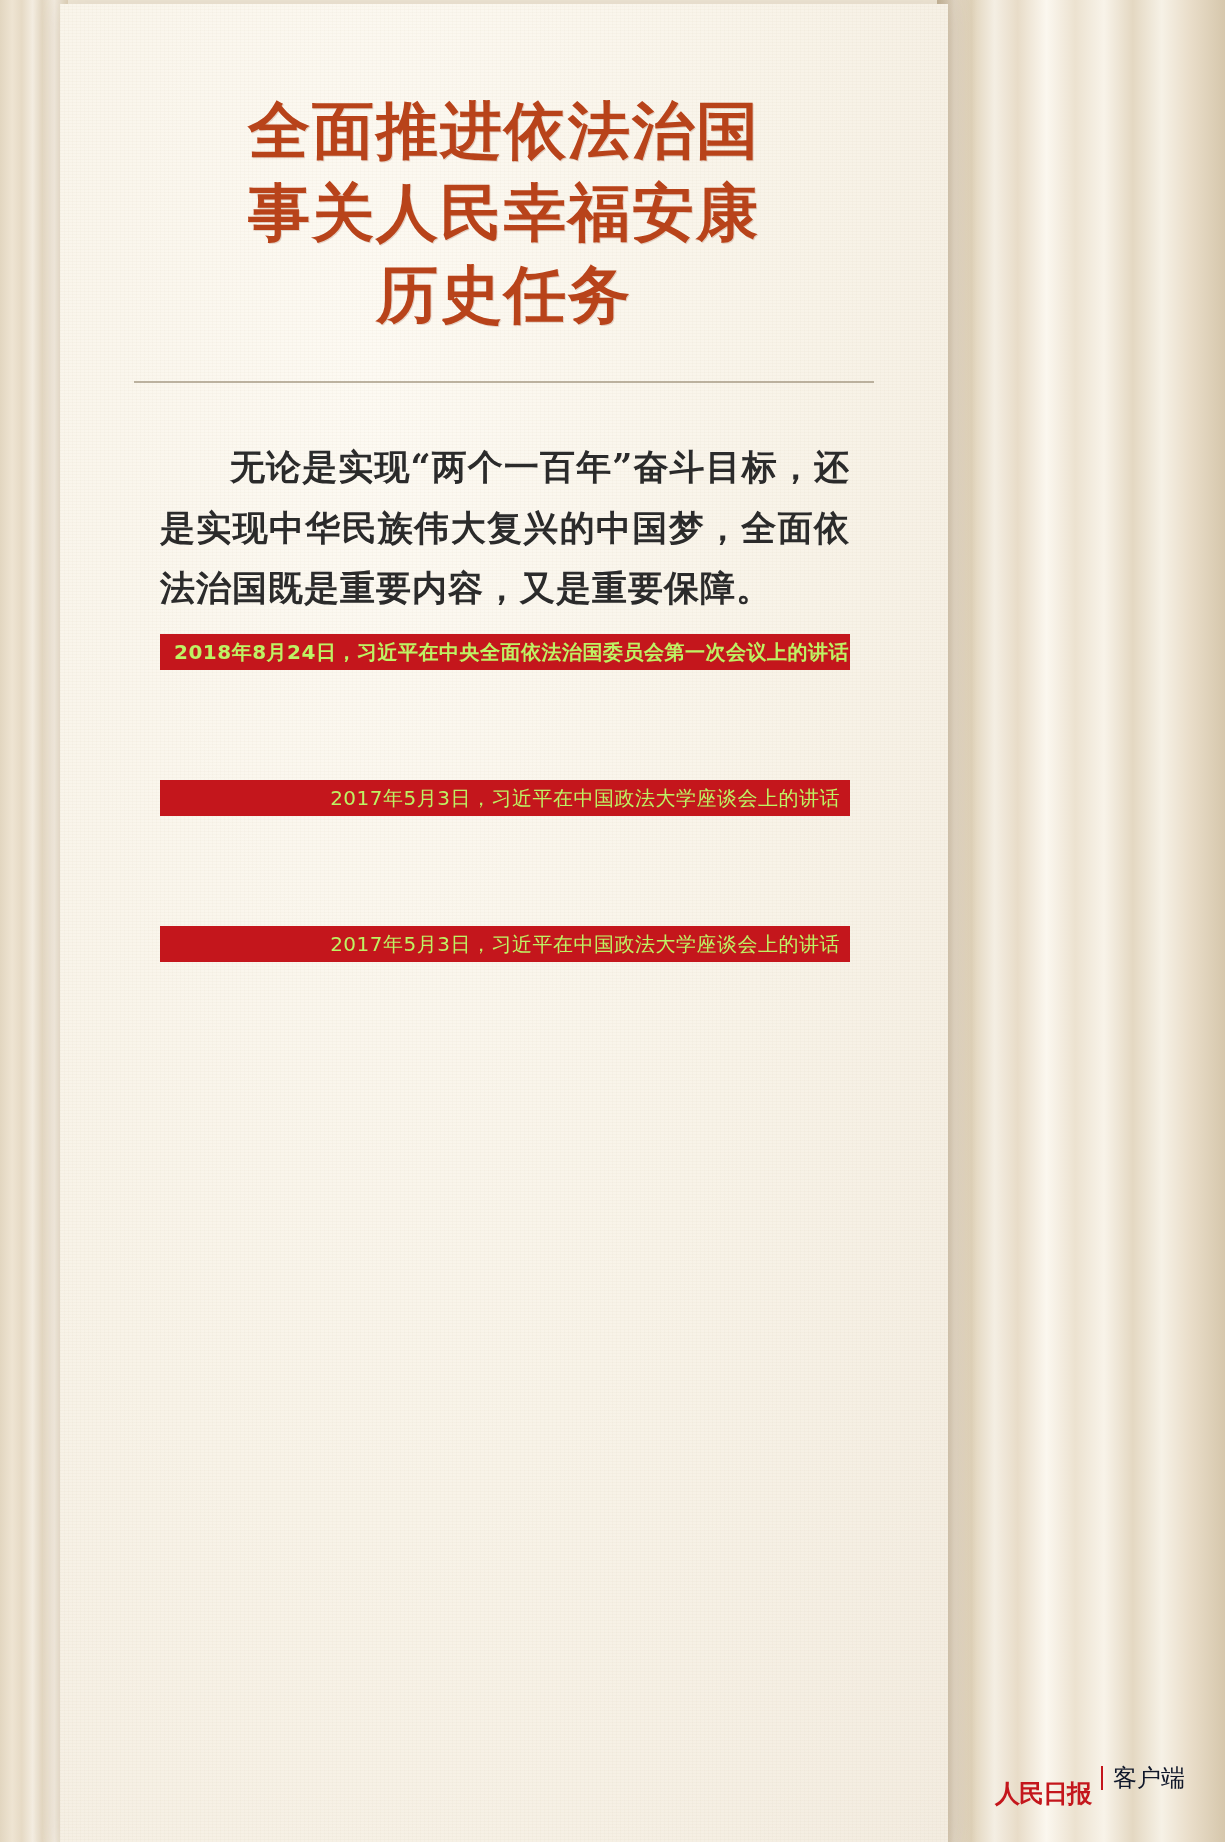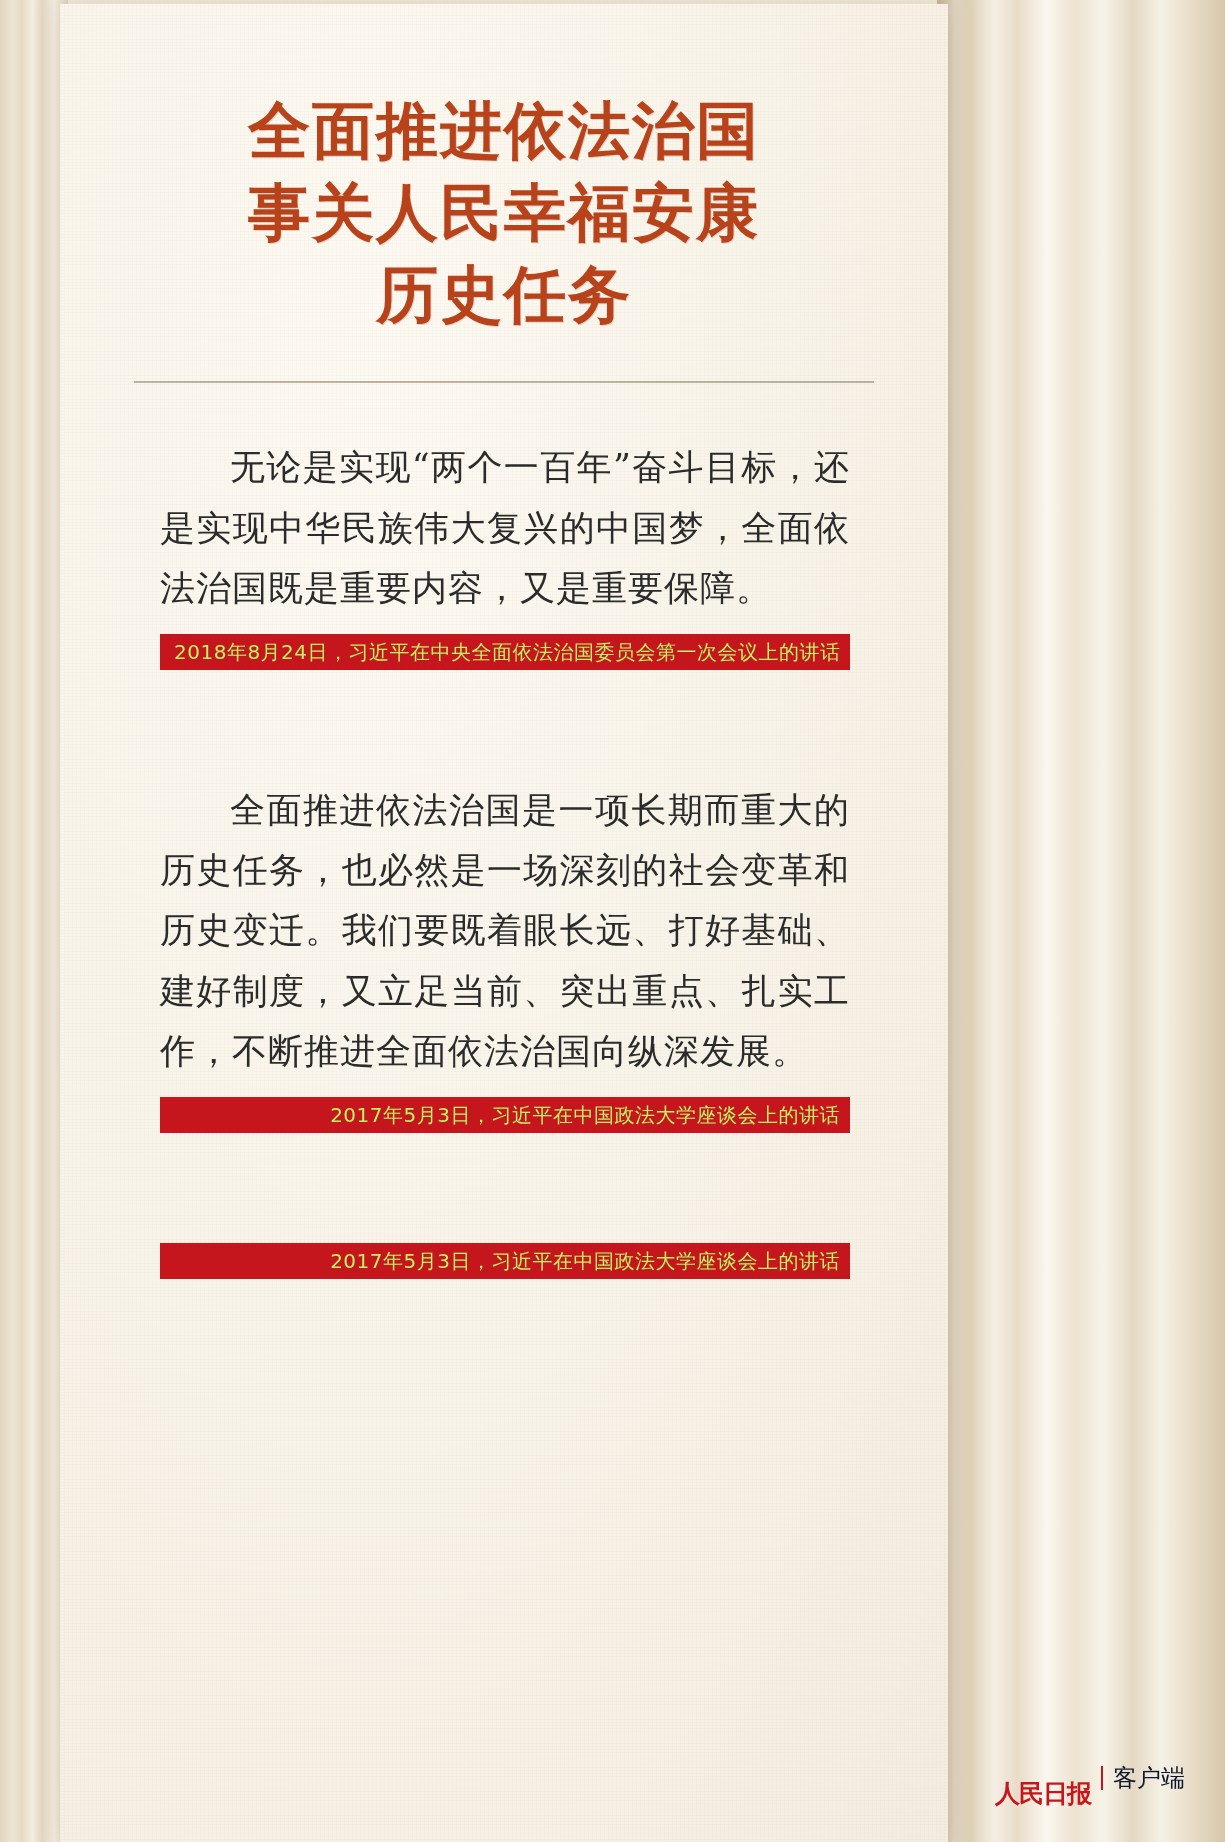--- a/index.html
+++ b/index.html
@@ -103,21 +103,21 @@
     background: #9e9versa;
     background: #a79b86;
     opacity: .75;
   }
 
   
   .section {
     padding: 0 98px 0 100px;
     margin-top: 58px;
   }
-  .section.first { margin-top: 54px; }
+  .section.first { margin-top: 54px; font-weight: bold; }
 
   .quote {
     font-family: "DejaVu Serif", "Liberation Serif", serif;
     font-size: 35px;
     line-height: 1.72;
     color: #2b2b2b;
     text-align: justify;
     text-justify: inter-ideograph;
     text-indent: 2em;
     letter-spacing: 1px;
@@ -196,21 +196,20 @@
       <div class="rule"></div>
 
       <div class="section first">
         <div class="quote">无论是实现“两个一百年”奋斗目标，还是实现中华民族伟大复兴的中国梦，全面依法治国既是重要内容，又是重要保障。</div>
         <div class="source-bar left-align">2018年8月24日，习近平在中央全面依法治国委员会第一次会议上的讲话</div>
       </div>
 
       <div class="spacer-lg"></div>
 
       <div class="section">
-        <div class="quote">全面推进依法治国是一项长期而重大的历史任务，也必然是一场深刻的社会变革和历史变迁。我们要既着眼长远、打好基础、建好制度，又立足当前、突出重点、扎实工作，不断推进全面依法治国向纵深发展。</div>
         <div class="source-bar">2017年5月3日，习近平在中国政法大学座谈会上的讲话</div>
       </div>
 
       <div class="spacer-lg"></div>
 
       <div class="section">
         <div class="source-bar">2017年5月3日，习近平在中国政法大学座谈会上的讲话</div>
       </div>
 
     </div>

